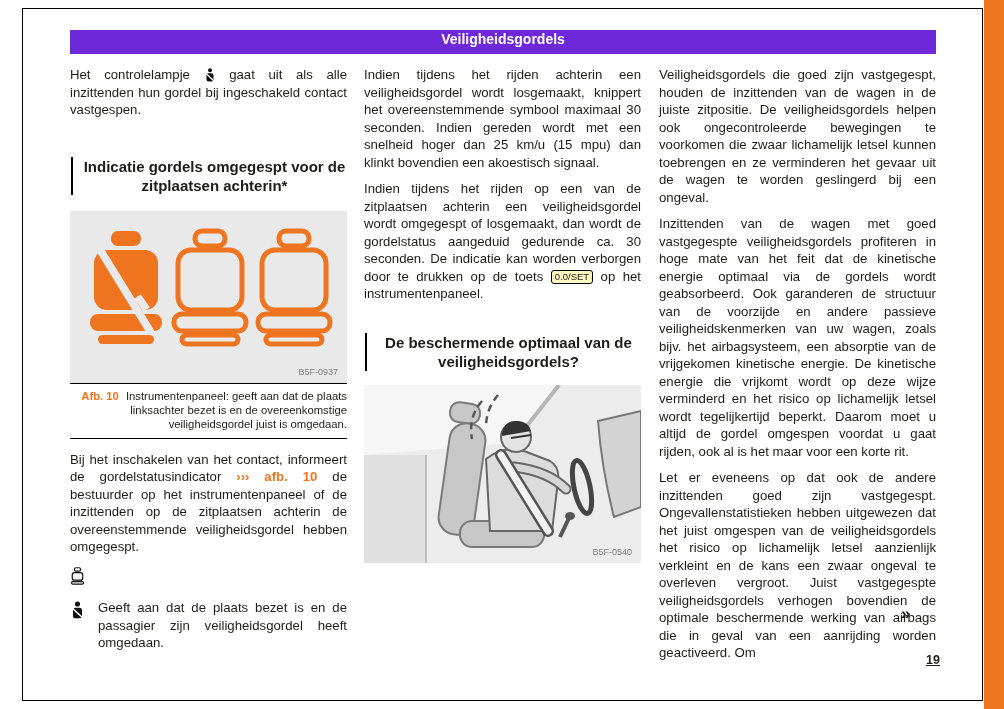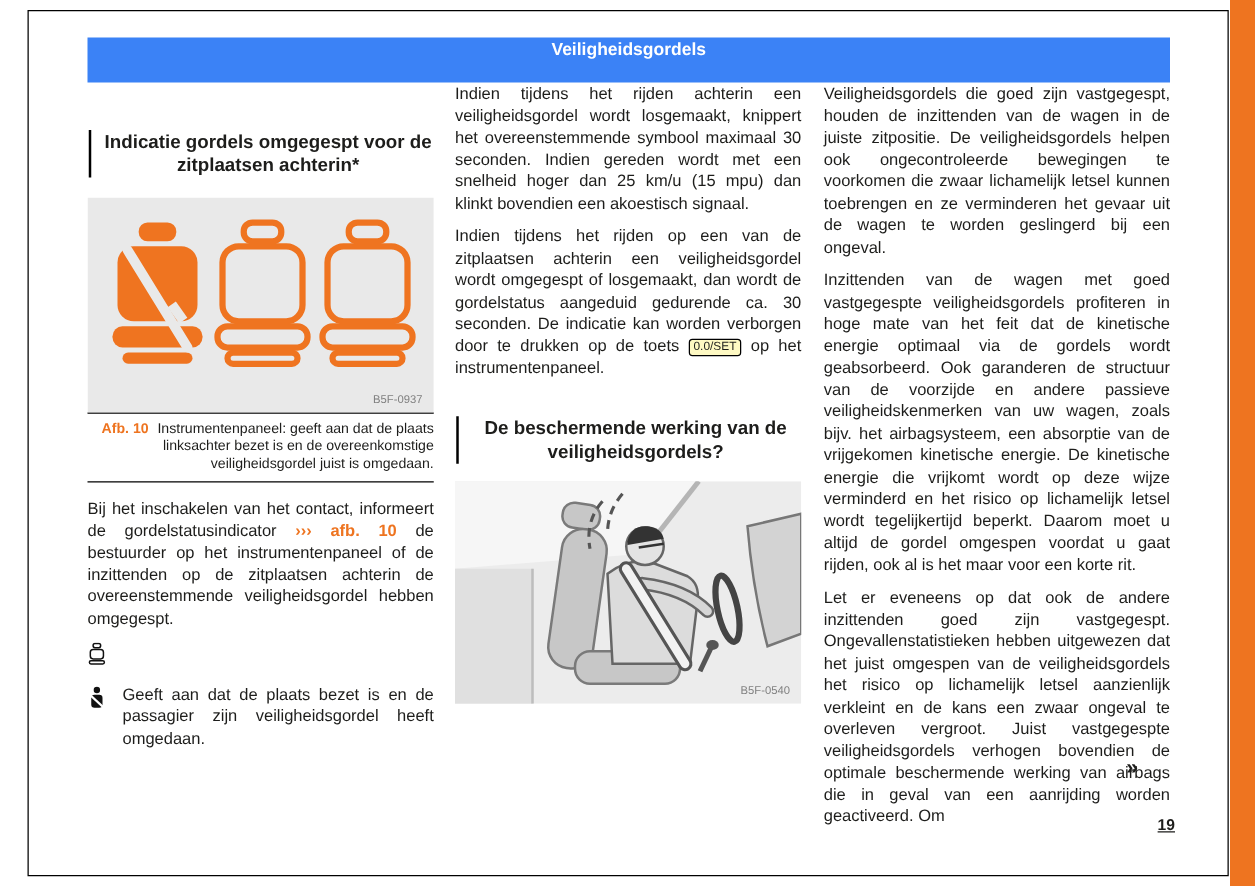--- a/index.html
+++ b/index.html
@@ -16,22 +16,22 @@
     width: 20px; height: 709px;
     background: #ee7420;
   }
   .frame {
     position: absolute; left: 22px; top: 8px;
     width: 961px; height: 693px;
     border: 1px solid #000;
   }
   .header-bar {
     position: absolute; left: 70px; top: 30px;
-    width: 866px; height: 36px;
-    background: #3b82f6;
+    width: 866px; height: 24px;
+    background: #6d28d9;
     color: #fff; font-weight: bold; font-size: 14px;
     text-align: center; line-height: 19px;
   }
   .col {
     position: absolute; top: 66px; width: 277px;
     font-size: 13.2px; line-height: 17.5px;
     text-align: justify;
   }
   #col1 { left: 70px; }
   #col2 { left: 364px; }
@@ -80,20 +80,27 @@
 <body>
 
 <div class="orange-edge"></div>
 <div class="frame"></div>
 
 <div class="header-bar">
   <span>Veiligheidsgordels</span>
 </div>
 
 <div class="col" id="col1">
+  <p><span>Het controlelampje</span>
+    <span class="inline-icon"><svg viewBox="0 0 20 24" width="12" height="14" aria-hidden="true">
+          <circle cx="10" cy="4" r="3.4" fill="#111"></circle>
+          <rect x="4" y="9" width="12" height="14" rx="3.5" fill="#111"></rect>
+          <line x1="3.5" y1="10" x2="16.5" y2="22" stroke="#fff" stroke-width="2.2"></line>
+        </svg></span>
+    <span>gaat uit als alle inzittenden hun gordel bij ingeschakeld contact vastgespen.</span></p>
 
   <h2 class="section">Indicatie gordels omgegespt voor de zitplaatsen achterin*</h2>
 
   <div class="figure">
     <svg viewBox="0 0 277 172" width="277" height="172">
       <rect width="277" height="172" fill="#e9e9e9"></rect>
 
       <g transform="translate(16,20)">
         <rect x="25" y="0" width="30" height="15" rx="7" fill="#ef7420"></rect>
         <rect x="8" y="19" width="64" height="60" rx="13" fill="#ef7420"></rect>
@@ -143,21 +150,21 @@
     <p>Geeft aan dat de plaats bezet is en de passagier zijn veiligheidsgordel heeft omgedaan.</p>
   </div>
 </div>
 
 <div class="col" id="col2">
   <p>Indien tijdens het rijden achterin een veiligheidsgordel wordt losgemaakt, knippert het overeenstemmende symbool maximaal 30 seconden. Indien gereden wordt met een snelheid hoger dan 25 km/u (15 mpu) dan klinkt bovendien een akoestisch signaal.</p>
   <p><span>Indien tijdens het rijden op een van de zitplaatsen achterin een veiligheidsgordel wordt omgegespt of losgemaakt, dan wordt de gordelstatus aangeduid gedurende ca. 30 seconden. De indicatie kan worden verborgen door te drukken op de toets</span>
     <span class="keybtn">0.0/SET</span>
     <span>op het instrumentenpaneel.</span></p>
 
-  <h2 class="section">De beschermende werking van de veiligheidsgordels?</h2>
+  <h2 class="section">De beschermende optimaal van de veiligheidsgordels?</h2>
 
   <div class="figure">
     <svg viewBox="0 0 277 178" width="277" height="178">
       <rect width="277" height="178" fill="#ececec"></rect>
       <polygon points="0,0 195,0 150,58 0,70" fill="#f6f6f6"></polygon>
       <line x1="195" y1="0" x2="148" y2="60" stroke="#b5b5b5" stroke-width="4"></line>
       <rect x="0" y="70" width="62" height="108" fill="#e0e0e0"></rect>
       <line x1="62" y1="70" x2="62" y2="178" stroke="#bdbdbd" stroke-width="2"></line>
 
       <rect x="86" y="18" width="30" height="20" rx="9" fill="#c7c7c7" stroke="#7a7a7a" stroke-width="2" transform="rotate(8 101 28)"></rect>

